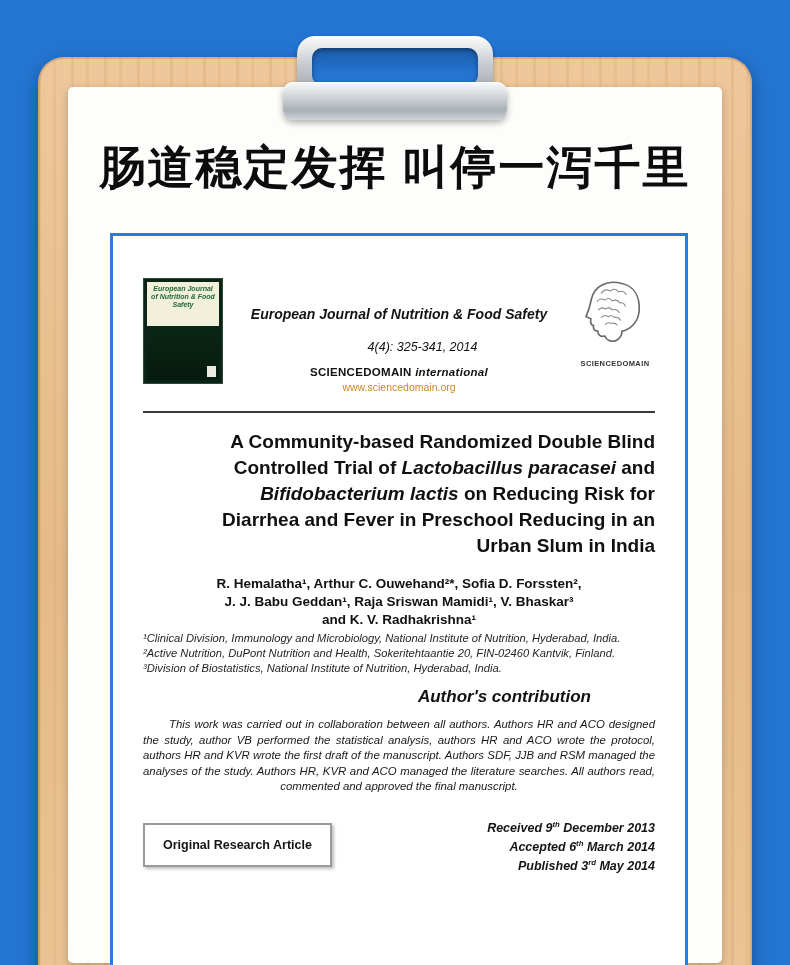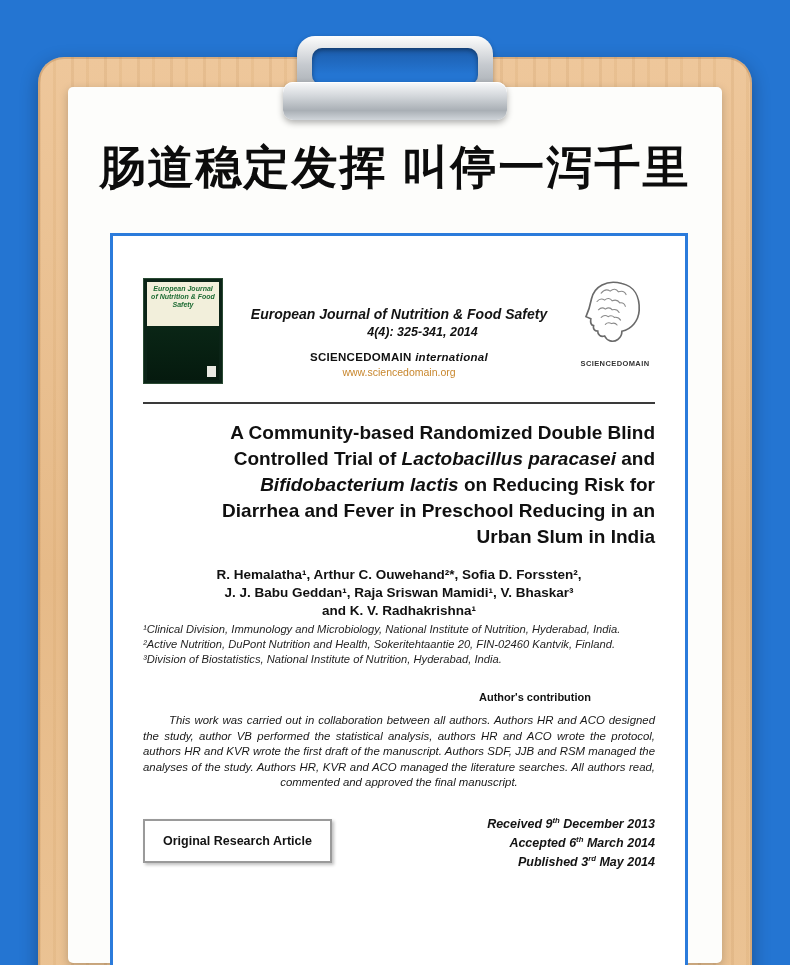--- a/index.html
+++ b/index.html
@@ -55,31 +55,31 @@
   
   .cover{width:80px;height:106px;box-sizing:border-box;background:#0b2417;border:1px solid #2a4a33;padding:3px;flex:0 0 auto;}
   .cover-top{background:#f2efdb;height:44px;overflow:hidden;text-align:center;padding:3px 2px;box-sizing:border-box;}
   .cover-top span{font-size:7px;line-height:8px;font-weight:bold;font-style:italic;color:#1d6b33;display:block;}
   .cover-body{position:relative;height:54px;background:linear-gradient(180deg,#08migrate 0,#071c11 100%);}
   .cover-body{background:linear-gradient(180deg,#0a2616,#051a0e);}
   .cover-mark{position:absolute;right:3px;bottom:3px;width:9px;height:11px;background:#e9e9e2;}
   
   .jh-center{flex:1;text-align:center;padding-top:28px;}
   .jname{font-weight:bold;font-style:italic;font-size:14px;color:#141414;}
-  .jissue{font-weight:bold;font-style:italic;font-size:12.5px;margin-top:3px;padding-left:47px;}
+  .jissue{font-weight:normal;font-style:italic;font-size:12.5px;margin-top:18px;padding-left:47px;}
   .jpub{font-size:11.5px;font-weight:bold;margin-top:12px;letter-spacing:.3px;}
   .jsite{font-size:10.5px;margin-top:3px;color:#c8872e;}
   
   .brain{width:80px;flex:0 0 auto;text-align:center;}
   .brain-label{font-size:7.5px;letter-spacing:.4px;color:#333;margin-top:1px;font-weight:bold;}
   .rule{border-top:2px solid #3a3a3a;margin-top:18px;}
   .title{margin-top:16px;text-align:right;font-weight:bold;font-size:19px;line-height:26px;color:#101010;}
   .authors{margin-top:16px;text-align:center;font-weight:bold;font-size:13.5px;line-height:18px;}
   .affils{margin-top:2px;font-style:italic;font-size:11.2px;line-height:15px;color:#1f1f1f;}
-  .contrib-h{margin-top:24px;font-weight:bold;font-size:11px;text-align:right;padding-right:64px;}
+  .contrib-h{margin-top:11px;font-weight:bold;font-size:17px;text-align:right;padding-right:64px;font-style:italic;}
   .contrib-p{
     margin-top:10px;font-style:italic;font-size:11.4px;line-height:15.5px;color:#181818;
     text-align:justify;text-align-last:center;text-indent:26px;
   }
   .bottom-row{display:flex;justify-content:space-between;align-items:center;margin-top:22px;}
   .type-box{
     border:2px solid #9a9a9a;background:#fff;box-shadow:2px 2px 3px rgba(0,0,0,.25);
     padding:13px 18px;font-weight:bold;font-size:12.5px;color:#141414;
   }
   .dates{text-align:right;font-weight:bold;font-style:italic;font-size:12.5px;line-height:16px;color:#141414;}

